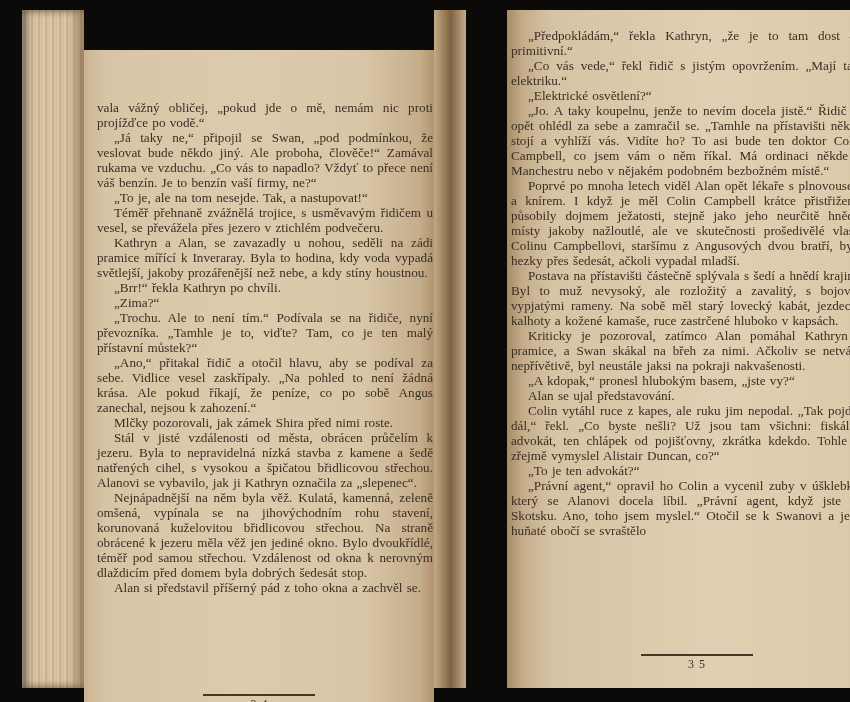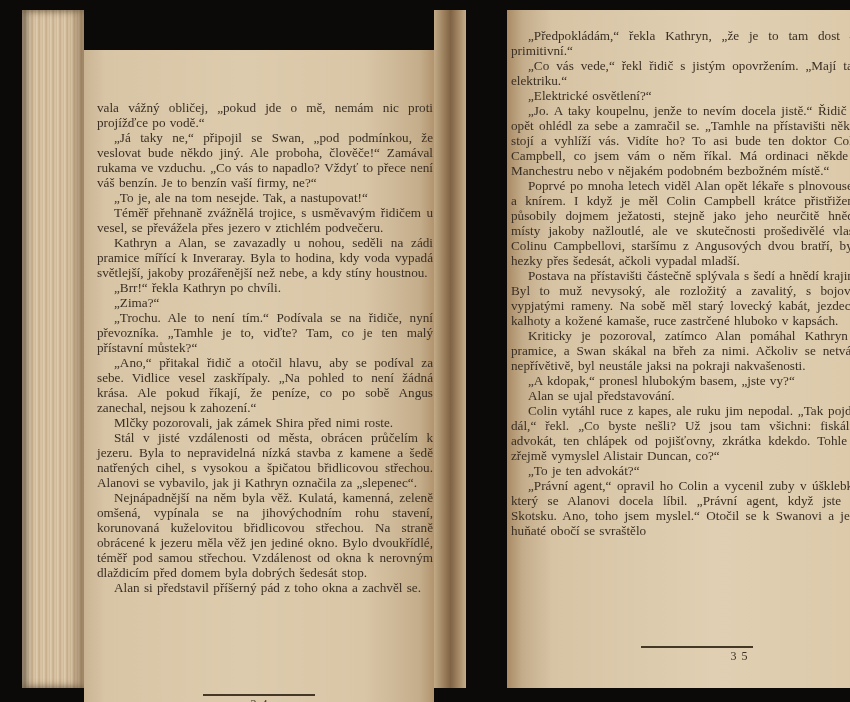--- a/index.html
+++ b/index.html
@@ -39,21 +39,21 @@
   }
   .page-left .page-text{width:336px;}
   .page-right .page-text{width:352px;}
   .para{margin:0;}
   .para.ind{text-indent:17px;}
   .page-num{
     position:absolute;left:50%;transform:translateX(-50%);
     text-align:center;
   }
   .page-left .page-num{bottom:16px;}
-  .page-right .page-num{bottom:24px;text-align:right;}
+  .page-right .page-num{bottom:16px;}
   .num-rule{width:112px;height:2px;background:#453726;margin:0 auto 1px auto;}
   .num-text{
     font-size:12px;letter-spacing:5px;padding-left:5px;color:#3a2f24;
   }
 </style>
 </head>
 <body>
 
 <div class="photo">
   <div class="book">

